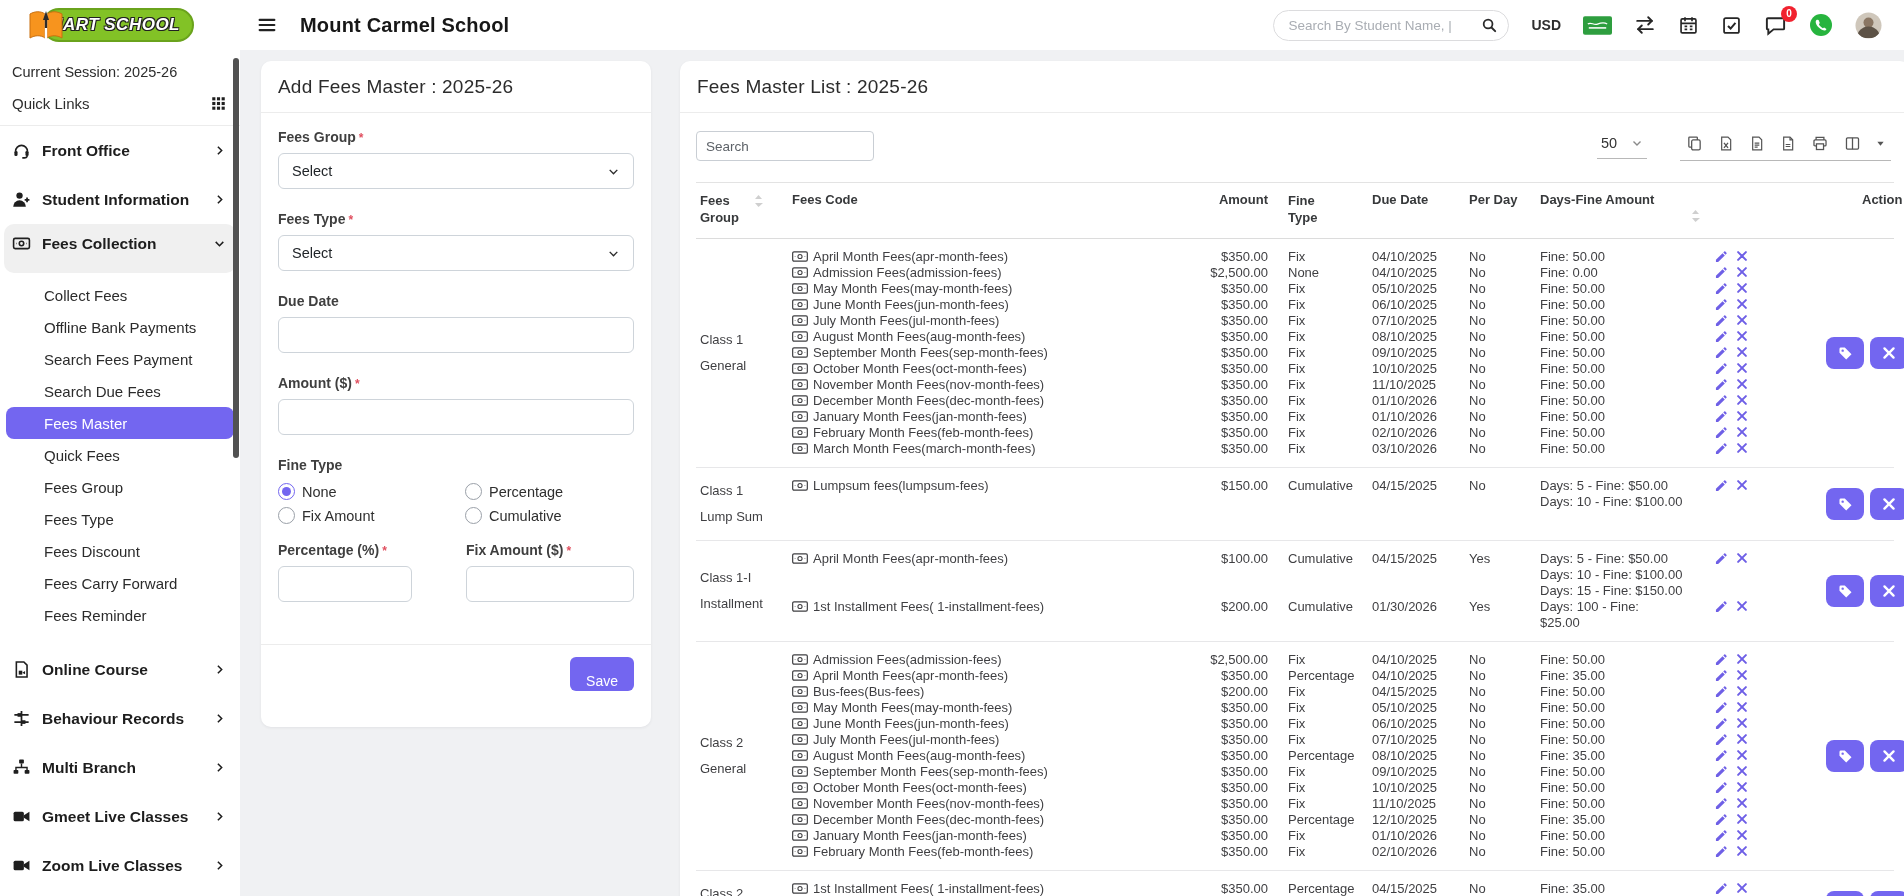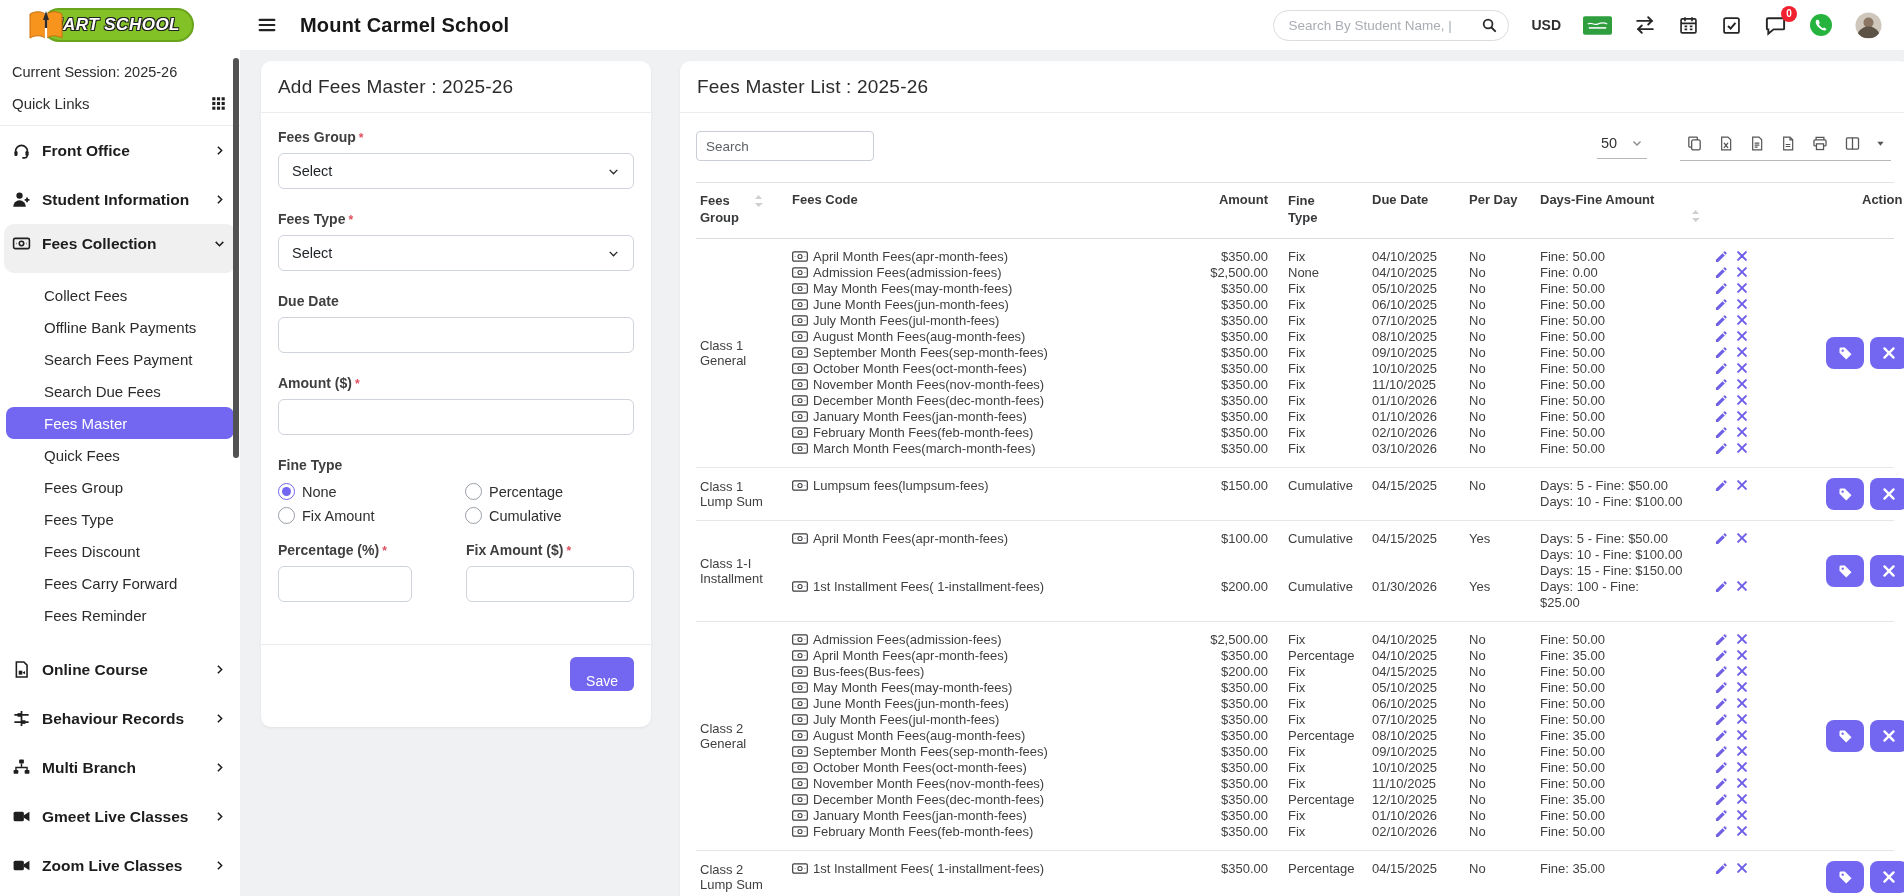--- a/index.html
+++ b/index.html
@@ -98,21 +98,21 @@
   .th-group .lbl { width:46px; line-height:17px; }
   .sort { padding-top:2px; }
   .th-amount { text-align:right; padding-right:4px; }
   .th-fine { padding-left:16px; } .th-fine .lbl { display:block; width:40px; line-height:17px; }
   .th-due { padding-left:16px; } .th-perday { padding-left:16px; }
   .th-days { padding-left:8px; display:flex;flex-direction:column; } .th-days .sort { margin-left:auto; margin-right:6px; }
   .th-action { position:relative; } .th-action span { position:absolute; left:96px; white-space:nowrap; }
 
   .tgroup { display:grid; grid-template-columns:96px 1fr 128px; border-bottom:1px solid #e7e7e9;
     padding:10px 0; font-size:13px; color:#3f3f42; }
-  .gcol { display:flex; align-items:center; padding-left:4px; line-height:15px; }
+  .gcol { display:flex; align-items:center; padding-left:4px; line-height:26px; }
   .gact { display:flex; align-items:center; justify-content:flex-end; gap:6px; margin-right:-14px; }
   .act-btn { width:38px; height:32px; border-radius:8px; background:#7366f0; border:none; display:flex;
     align-items:center; justify-content:center; cursor:pointer; flex:0 0 38px; }
   .trow { display:grid; grid-template-columns:1fr 92px 84px 97px 79px 174px 60px; line-height:16px; }
   .c-code { display:flex; gap:5px; align-items:flex-start; }
   .note-ic { padding-top:2px; }
   .c-amt { text-align:right; padding-right:4px; }
   .c-ft { padding-left:16px; } .c-due { padding-left:16px; } .c-pd { padding-left:16px; }
   .c-fine { padding-left:8px; }
   .c-ic { display:flex; gap:8px; padding-left:8px; align-items:flex-start; }

